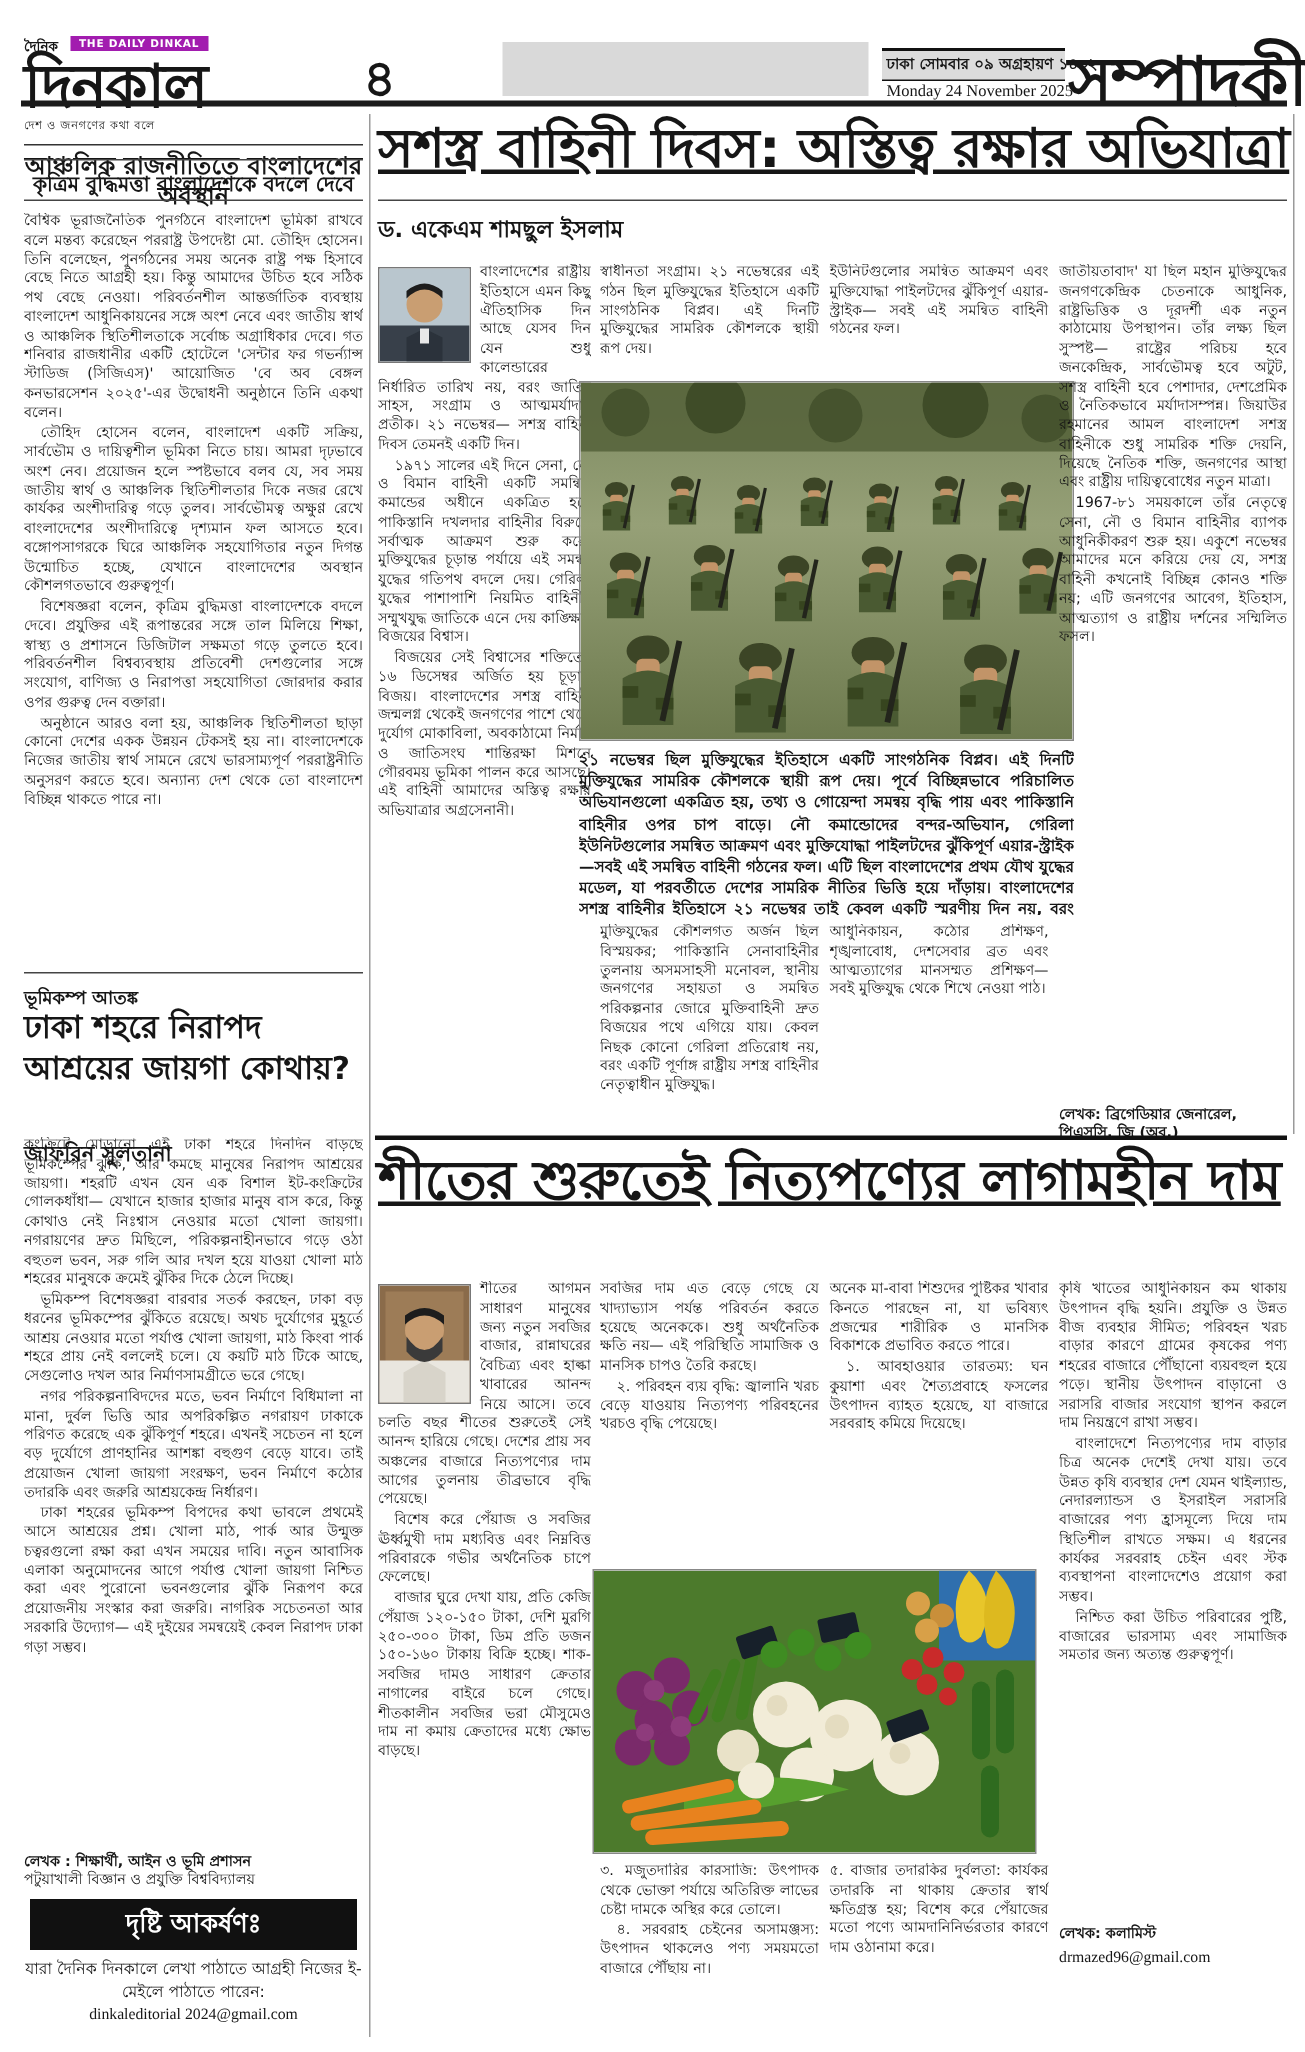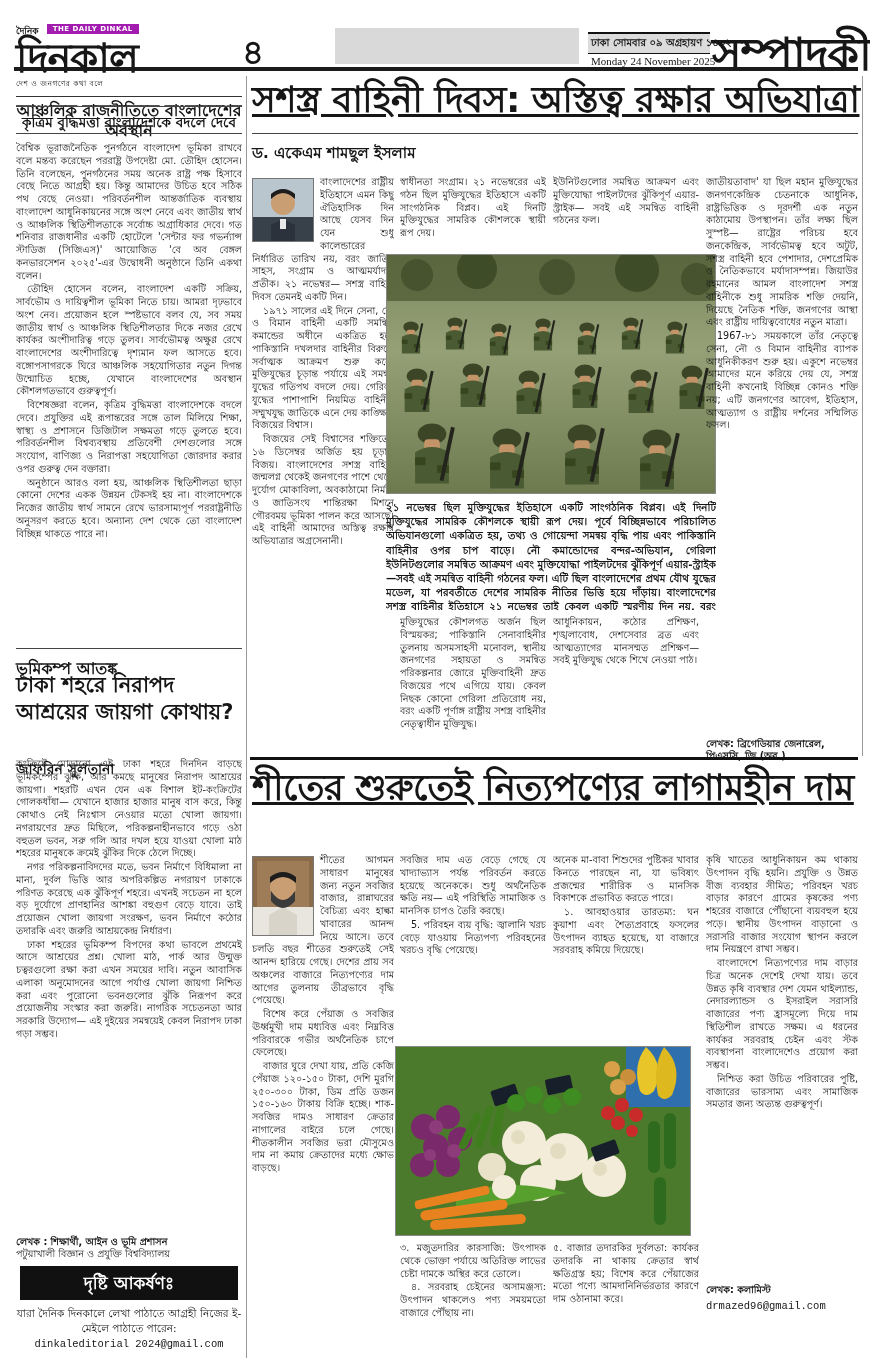--- a/index.html
+++ b/index.html
@@ -28,27 +28,27 @@
   .header-rule { background:#1b1b1b; }
   .vrule { background:#9a9a9a; width:1px; }
   .hrule { background:#111; }
   .hrule-thin { background:#444; height:1px; }
   
   .a1-head { font-size:16px; font-weight:bold; text-align:center; line-height:1.25;margin-top:16px; }
   .a1-sub  { font-size:13.5px; font-weight:bold; text-align:center; }
   .body-txt { font-size:9.6px; line-height:1.33; text-align:justify; overflow:hidden; }
   .body-txt p { margin:0 0 1px 0; text-indent:11px; }
   .body-txt p:first-child { text-indent:0; }
-  .kicker { font-size:16px; font-weight:bold; }
+  .kicker { font-size:12px; font-weight:bold; }
   .a2-head { font-size:21px; font-weight:bold; line-height:1.3; }
   .byline  { font-size:15px; font-weight:bold; }
   .main-head { font-size:36px; font-weight:900; line-height:1.1; letter-spacing:-.5px;text-decoration:underline; }
   .caption { font-size:10.3px; font-weight:bold; line-height:1.38; text-align:justify; overflow:hidden; }
   .author-note { font-size:9.6px; font-weight:bold; line-height:1.3; }
-  .email-link { font-size:10.5px; font-family:Liberation Mono, monospace; }
+  .email-link { font-size:10.5px; font-family:Liberation Serif, serif; }
   .notice-box { background:#111; color:#fff; text-align:center; font-size:17px;
                 font-weight:bold; line-height:34px; }
   .notice-txt { font-size:10.5px; text-align:center; line-height:1.45; }
   .photo-frame { border:1px solid #888; overflow:hidden; }
   .float-photo { float:left; margin:2px 6px 2px 0; border:1px solid #777; }
   svg { display:block; }
 </style>
 </head>
 <body>
 
@@ -89,20 +89,21 @@
       <p>বিশেষজ্ঞরা বলেন, কৃত্রিম বুদ্ধিমত্তা বাংলাদেশকে বদলে দেবে। প্রযুক্তির এই রূপান্তরের সঙ্গে তাল মিলিয়ে শিক্ষা, স্বাস্থ্য ও প্রশাসনে ডিজিটাল সক্ষমতা গড়ে তুলতে হবে। পরিবর্তনশীল বিশ্বব্যবস্থায় প্রতিবেশী দেশগুলোর সঙ্গে সংযোগ, বাণিজ্য ও নিরাপত্তা সহযোগিতা জোরদার করার ওপর গুরুত্ব দেন বক্তারা।</p>
       <p>অনুষ্ঠানে আরও বলা হয়, আঞ্চলিক স্থিতিশীলতা ছাড়া কোনো দেশের একক উন্নয়ন টেকসই হয় না। বাংলাদেশকে নিজের জাতীয় স্বার্থ সামনে রেখে ভারসাম্যপূর্ণ পররাষ্ট্রনীতি অনুসরণ করতে হবে। অন্যান্য দেশ থেকে তো বাংলাদেশ বিচ্ছিন্ন থাকতে পারে না।</p>
     </div>
 
   <div class="abs hrule-thin" style="left:16px; top:648px; width:226px;"></div>
   <div class="abs kicker" style="left:16px; top:656px; width:226px;">ভূমিকম্প আতঙ্ক</div>
   <div class="abs a2-head" style="left:16px; top:672px; width:226px;">ঢাকা শহরে নিরাপদ আশ্রয়ের জায়গা কোথায়?</div>
   <div class="abs byline" style="left:16px; top:730px; width:226px; font-size:14px;margin-top:28px;">জাফরিন সুলতানা</div>
   <div class="abs body-txt" style="left:16px; top:758px; width:226px; height:472px;">
       <p>কংক্রিটে মোড়ানো এই ঢাকা শহরে দিনদিন বাড়ছে ভূমিকম্পের ঝুঁকি, আর কমছে মানুষের নিরাপদ আশ্রয়ের জায়গা। শহরটি এখন যেন এক বিশাল ইট-কংক্রিটের গোলকধাঁধা— যেখানে হাজার হাজার মানুষ বাস করে, কিন্তু কোথাও নেই নিঃশ্বাস নেওয়ার মতো খোলা জায়গা। নগরায়ণের দ্রুত মিছিলে, পরিকল্পনাহীনভাবে গড়ে ওঠা বহুতল ভবন, সরু গলি আর দখল হয়ে যাওয়া খোলা মাঠ শহরের মানুষকে ক্রমেই ঝুঁকির দিকে ঠেলে দিচ্ছে।</p>
+      <p>ভূমিকম্প বিশেষজ্ঞরা বারবার সতর্ক করছেন, ঢাকা বড় ধরনের ভূমিকম্পের ঝুঁকিতে রয়েছে। অথচ দুর্যোগের মুহূর্তে আশ্রয় নেওয়ার মতো পর্যাপ্ত খোলা জায়গা, মাঠ কিংবা পার্ক শহরে প্রায় নেই বললেই চলে। যে কয়টি মাঠ টিকে আছে, সেগুলোও দখল আর নির্মাণসামগ্রীতে ভরে গেছে।</p>
       <p>নগর পরিকল্পনাবিদদের মতে, ভবন নির্মাণে বিধিমালা না মানা, দুর্বল ভিত্তি আর অপরিকল্পিত নগরায়ণ ঢাকাকে পরিণত করেছে এক ঝুঁকিপূর্ণ শহরে। এখনই সচেতন না হলে বড় দুর্যোগে প্রাণহানির আশঙ্কা বহুগুণ বেড়ে যাবে। তাই প্রয়োজন খোলা জায়গা সংরক্ষণ, ভবন নির্মাণে কঠোর তদারকি এবং জরুরি আশ্রয়কেন্দ্র নির্ধারণ।</p>
       <p>ঢাকা শহরের ভূমিকম্প বিপদের কথা ভাবলে প্রথমেই আসে আশ্রয়ের প্রশ্ন। খোলা মাঠ, পার্ক আর উন্মুক্ত চত্বরগুলো রক্ষা করা এখন সময়ের দাবি। নতুন আবাসিক এলাকা অনুমোদনের আগে পর্যাপ্ত খোলা জায়গা নিশ্চিত করা এবং পুরোনো ভবনগুলোর ঝুঁকি নিরূপণ করে প্রয়োজনীয় সংস্কার করা জরুরি। নাগরিক সচেতনতা আর সরকারি উদ্যোগ— এই দুইয়ের সমন্বয়েই কেবল নিরাপদ ঢাকা গড়া সম্ভব।</p>
     </div>
   <div class="abs author-note" style="left:16px; top:1236px; width:226px;">
     <div>লেখক : শিক্ষার্থী, আইন ও ভূমি প্রশাসন</div>
     <div style="font-weight:normal;">পটুয়াখালী বিজ্ঞান ও প্রযুক্তি বিশ্ববিদ্যালয়</div>
   </div>
 
   <div class="abs notice-box" style="left:20px; top:1266px; width:218px; height:34px;">দৃষ্টি আকর্ষণঃ</div>
   <div class="abs notice-txt" style="left:16px; top:1306px; width:226px;">
@@ -242,21 +243,21 @@
         <circle cx="30" cy="30" r="13" fill="#c99e72"></circle>
         <path d="M17 26 Q30 14 43 26 L43 20 Q30 10 17 20 Z" fill="#1d1d1d"></path>
         <path d="M18 34 Q30 52 42 34 L42 44 Q30 58 18 44 Z" fill="#3a3a3a"></path>
       </svg>
     </span>
     <span><p style="margin: 0px 0px 1px; text-indent: 0px;">শীতের আগমন সাধারণ মানুষের জন্য নতুন সবজির বাজার, রান্নাঘরের বৈচিত্র্য এবং হাল্কা খাবারের আনন্দ নিয়ে আসে। তবে চলতি বছর শীতের শুরুতেই সেই আনন্দ হারিয়ে গেছে। দেশের প্রায় সব অঞ্চলের বাজারে নিত্যপণ্যের দাম আগের তুলনায় তীব্রভাবে বৃদ্ধি পেয়েছে।</p><p style="margin: 0px 0px 1px; text-indent: 11px;">বিশেষ করে পেঁয়াজ ও সবজির ঊর্ধ্বমুখী দাম মধ্যবিত্ত এবং নিম্নবিত্ত পরিবারকে গভীর অর্থনৈতিক চাপে ফেলেছে।</p><p style="margin: 0px 0px 1px; text-indent: 11px;">বাজার ঘুরে দেখা যায়, প্রতি কেজি পেঁয়াজ ১২০-১৫০ টাকা, দেশি মুরগি ২৫০-৩০০ টাকা, ডিম প্রতি ডজন ১৫০-১৬০ টাকায় বিক্রি হচ্ছে। শাক-সবজির দামও সাধারণ ক্রেতার নাগালের বাইরে চলে গেছে। শীতকালীন সবজির ভরা মৌসুমেও দাম না কমায় ক্রেতাদের মধ্যে ক্ষোভ বাড়ছে।</p></span>
   </div>
 
   <div class="abs body-txt" style="left:400px; top:854px; width:146px; height:186px;">
       <p>সবজির দাম এত বেড়ে গেছে যে খাদ্যাভ্যাস পর্যন্ত পরিবর্তন করতে হয়েছে অনেককে। শুধু অর্থনৈতিক ক্ষতি নয়— এই পরিস্থিতি সামাজিক ও মানসিক চাপও তৈরি করছে।</p>
-      <p>5. পরিবহন ব্যয় বৃদ্ধি: জ্বালানি খরচ বেড়ে যাওয়ায় নিত্যপণ্য পরিবহনের খরচও বৃদ্ধি পেয়েছে।</p>
+      <p>২. পরিবহন ব্যয় বৃদ্ধি: জ্বালানি খরচ বেড়ে যাওয়ায় নিত্যপণ্য পরিবহনের খরচও বৃদ্ধি পেয়েছে।</p>
     </div>
   <div class="abs body-txt" style="left:553px; top:854px; width:146px; height:186px;">
       <p>অনেক মা-বাবা শিশুদের পুষ্টিকর খাবার কিনতে পারছেন না, যা ভবিষ্যৎ প্রজন্মের শারীরিক ও মানসিক বিকাশকে প্রভাবিত করতে পারে।</p>
       <p>১. আবহাওয়ার তারতম্য: ঘন কুয়াশা এবং শৈত্যপ্রবাহে ফসলের উৎপাদন ব্যাহত হয়েছে, যা বাজারে সরবরাহ কমিয়ে দিয়েছে।</p>
     </div>
 
   <div class="abs photo-frame" style="left:395px; top:1046px; width:296px; height:190px;">
     <svg width="294" height="188" viewBox="0 0 294 188">
       <rect width="294" height="188" fill="#4c7a2c"></rect>
       <rect x="230" y="0" width="64" height="60" fill="#2f6fae"></rect>

